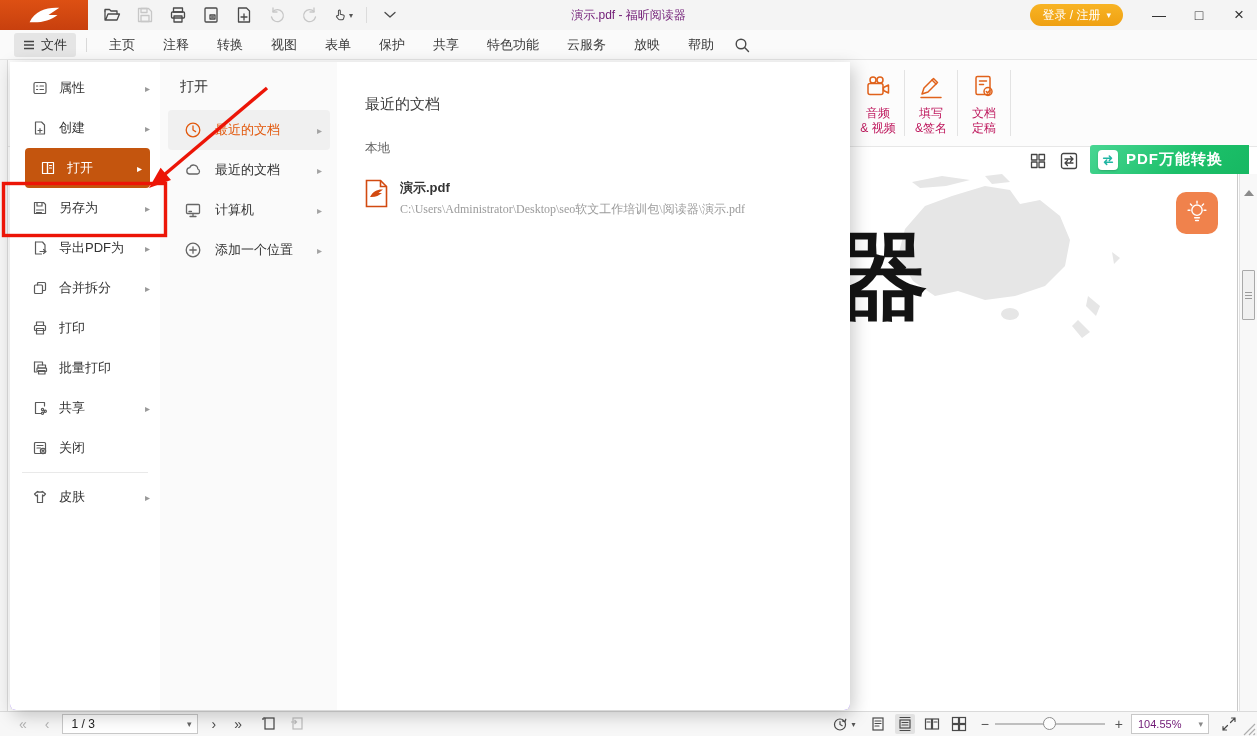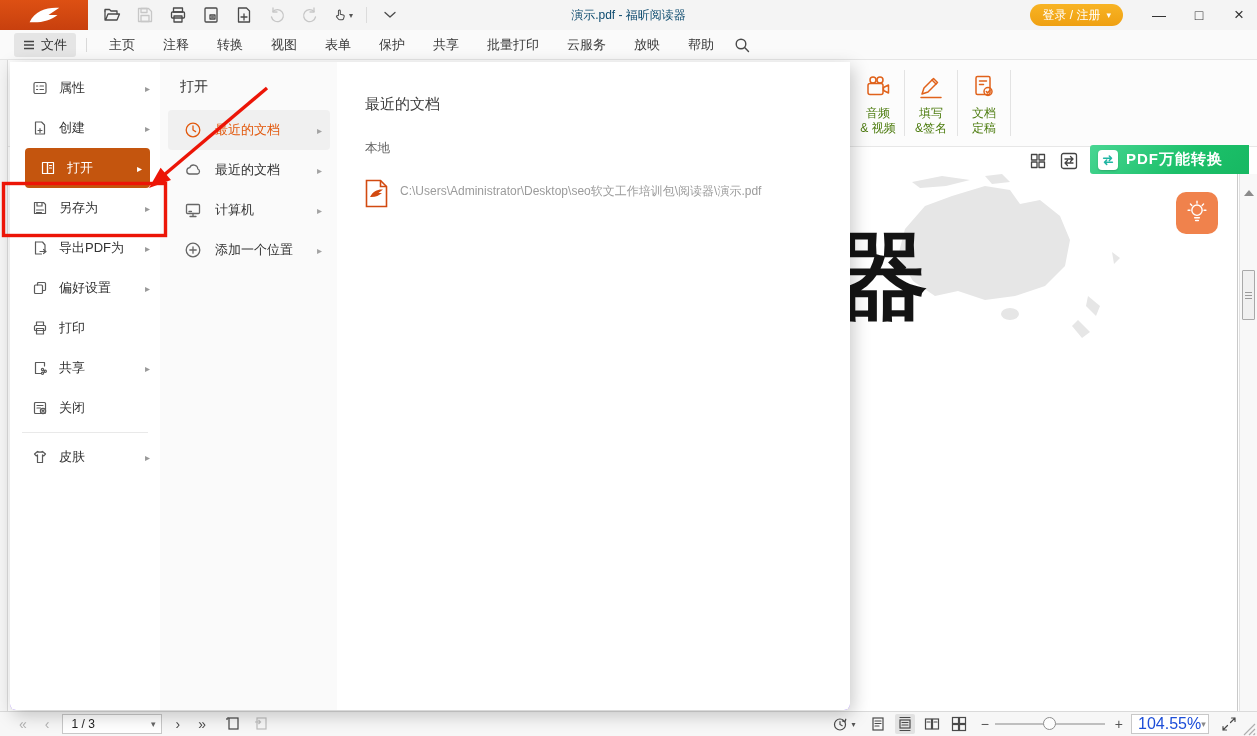--- a/index.html
+++ b/index.html
@@ -8,42 +8,42 @@
 
   
   .titlebar { position:absolute; left:0; top:0; width:1257px; height:30px; background:#f4f4f4; display:flex; align-items:center; }
   .logo { width:88px; height:30px; background:linear-gradient(180deg,#dd5013,#c8400e); display:flex; align-items:center; justify-content:center; flex:0 0 auto; }
   .qat { display:flex; align-items:center; margin-left:14px; gap:13px; }
   .qat .qi { width:20px; height:20px; display:flex; align-items:center; justify-content:center; }
   .qi svg { width:18px; height:18px; stroke:#4a4a4a; fill:none; stroke-width:1.3; stroke-linecap:round; stroke-linejoin:round; }
   .qi.disabled svg { stroke:#c7c7c7; }
   .qi .caret { font-size:8px; color:#555; margin-left:2px; }
   .vsep { width:1px; height:16px; background:#dcdcdc; }
-  .win-title { position:absolute; left:0; right:0; top:0; height:30px; line-height:30px; text-align:center; font-size:12px; color:#0c4a6e; pointer-events:none; }
+  .win-title { position:absolute; left:0; right:0; top:0; height:30px; line-height:30px; text-align:center; font-size:12px; color:#701a75; pointer-events:none; }
   .tb-right { position:absolute; right:10px; top:0; height:30px; display:flex; align-items:center; gap:14px; }
   .login-btn { background:linear-gradient(180deg,#f8b424,#efa012); color:#fff; font-size:12px; height:22px; line-height:22px; padding:0 12px; border-radius:12px; display:flex; align-items:center; gap:6px; }
   .login-btn .caret { font-size:9px; }
   .winctl { display:flex; align-items:center; gap:24px; margin-left:14px; }
   .winctl span { font-size:14px; color:#333; width:16px; text-align:center; }
 
   
   .menubar { position:absolute; left:0; top:30px; width:1257px; height:30px; background:#fafafa; border-bottom:1px solid #e5e5e5; display:flex; align-items:center; }
   .file-btn { margin-left:14px; height:24px; background:#e5e5e5; border-radius:3px; display:flex; align-items:center; gap:6px; padding:0 9px; font-size:13px; color:#333; }
   .file-btn svg { width:12px; height:12px; stroke:#444; stroke-width:1.4; }
   .mb-sep { width:1px; height:14px; background:#d9d9d9; margin:0 8px 0 10px; }
   .tab { font-size:13px; color:#3a3a3a; padding:0 14px; line-height:29px; }
   .search-btn { margin-left:6px; display:flex; align-items:center; }
   .search-btn svg { width:16px; height:16px; stroke:#4a4a4a; fill:none; stroke-width:1.4; stroke-linecap:round; }
 
   
   .ribbon { position:absolute; left:0; top:60px; width:1257px; height:87px; background:#fcfcfc; border-bottom:1px solid #e7e7e7; }
   .rb-groups { position:absolute; left:852px; top:0; height:86px; display:flex; align-items:stretch; }
   .rb-group { width:52px; display:flex; flex-direction:column; align-items:center; padding-top:14px; }
   .rb-group svg { width:26px; height:26px; stroke:#e0621b; fill:none; stroke-width:1.5; stroke-linecap:round; stroke-linejoin:round; }
-  .rb-label { font-size:12px; color:#4d7c0f; line-height:15px; text-align:center; margin-top:6px; white-space:nowrap; }
+  .rb-label { font-size:12px; color:#be185d; line-height:15px; text-align:center; margin-top:6px; white-space:nowrap; }
   .rb-sep { width:1px; background:#e3e3e3; margin:10px 0; }
 
   
   .subrow { position:absolute; left:0; top:147px; width:1257px; height:27px; background:#fff; }
   .subrow-right { position:absolute; right:8px; top:0; height:27px; display:flex; align-items:center; }
   .sr-icon { width:20px; height:20px; margin-right:11px; display:flex; align-items:center; justify-content:center; }
   .sr-icon svg { width:18px; height:18px; stroke:#444; fill:none; stroke-width:1.3; stroke-linecap:round; stroke-linejoin:round; }
   .convert-btn { height:29px; margin-top:-2px; width:159px; background:linear-gradient(135deg,#48d693 0%,#1cc06a 60%,#17b862 100%); border-radius:3px 0 0 3px; display:flex; align-items:center; padding-left:8px; }
   .convert-chip { width:20px; height:20px; background:#fff; border-radius:4px; display:flex; align-items:center; justify-content:center; box-shadow:0 1px 2px rgba(0,0,0,.18); }
   .convert-chip svg { width:14px; height:14px; stroke:#1fb5a3; fill:none; stroke-width:1.8; stroke-linecap:round; stroke-linejoin:round; }
@@ -59,38 +59,38 @@
   .scrollbar { position:absolute; left:1239px; top:0; width:18px; height:537px; background:#f8f8f8; border-left:1px solid #e2e2e2; }
   .sb-up { position:absolute; left:4px; top:16px; width:0; height:0; border-left:5px solid transparent; border-right:5px solid transparent; border-bottom:6px solid #8b8b8b; }
   .sb-thumb { position:absolute; left:2px; top:96px; width:13px; height:50px; background:#f0f0f0; border:1px solid #a9a9a9; border-radius:1px; display:flex; flex-direction:column; align-items:center; justify-content:center; gap:2px; }
   .sb-thumb i { display:block; width:7px; height:1px; background:#9a9a9a; }
 
   
   .statusbar { position:absolute; left:0; top:711px; width:1257px; height:25px; background:#f7f7f7; border-top:1px solid #dadada; }
   .st-left { position:absolute; left:10px; top:0; height:24px; display:flex; align-items:center; }
   .nav-g { font-size:14px; color:#b3b3b3; padding:0 9px; }
   .nav-d { font-size:14px; color:#4a4a4a; padding:0 9px; }
-  .pagebox { width:100px; height:20px; background:#fff; border:1px solid #c8c8c8; display:flex; align-items:center; margin:0 4px; }
+  .pagebox { width:136px; height:20px; background:#fff; border:1px solid #c8c8c8; display:flex; align-items:center; margin:0 4px; }
   .pagebox .pv { font-size:12px; color:#222; padding-left:8px; flex:1; }
   .pagebox .caret { font-size:9px; color:#666; padding-right:6px; }
   .stv { width:18px; height:18px; margin-left:10px; }
   .stv svg { width:16px; height:16px; stroke:#444; fill:none; stroke-width:1.2; }
   .stv.disabled svg { stroke:#bdbdbd; }
   .st-right { position:absolute; right:18px; top:0; height:24px; display:flex; align-items:center; }
   .st-ic { width:20px; height:20px; display:flex; align-items:center; justify-content:center; margin-left:7px; }
   .st-ic svg { width:16px; height:16px; stroke:#4a4a4a; fill:none; stroke-width:1.2; stroke-linecap:round; }
   .st-ic.active { background:#e2e2e2; border-radius:2px; }
   .st-caret { font-size:8px; color:#555; margin-left:2px; }
   .zoom-minus,.zoom-plus { font-size:14px; color:#555; margin:0 6px 0 12px; }
   .zoom-plus { margin:0 8px 0 10px; }
   .slider { position:relative; width:110px; height:14px; }
   .slider .track { position:absolute; left:0; top:6px; width:110px; height:2px; background:#bfbfbf; }
   .slider .thumb { position:absolute; left:48px; top:0; width:13px; height:13px; background:#fdfdfd; border:1px solid #8d8d8d; border-radius:50%; }
   .zoombox { width:78px; height:20px; background:#fff; border:1px solid #c8c8c8; display:flex; align-items:center; }
-  .zoombox .zv { font-size:16px; color:#1d4ed8; padding-left:6px; flex:1; }
+  .zoombox .zv { font-size:11px; color:#701a75; padding-left:6px; flex:1; }
   .zoombox .caret { font-size:9px; color:#888; padding-right:5px; }
   .grip { position:absolute; right:1px; top:9px; }
   .grip svg { width:15px; height:15px; stroke:#aeaeae; stroke-width:1.2; }
 
   
   .leftstrip { position:absolute; left:0; top:60px; width:8px; height:651px; background:#f6f6f6; border-right:1px solid #dcdcdc; }
 
   
   .dropdown { position:absolute; left:10px; top:62px; width:840px; height:648px; background:#8b5cf6; box-shadow:3px 5px 18px rgba(0,0,0,.22); display:flex; z-index:50; border-radius:0 0 6px 6px; overflow:hidden; }
   .panel1 { width:150px; background:#fff; padding-top:6px; flex:0 0 auto; }
@@ -114,21 +114,21 @@
   .oi.active { background:#f0f0f0; border-radius:4px; }
   .oi.active svg { stroke:#e2590e; }
   .oi.active .lbl { color:#e2590e; }
   .panel3 { flex:1; background:#fff; padding-left:28px; }
   .p3-title { font-size:15px; color:#3d3d3d; margin-top:33px; }
   .p3-group { font-size:12.5px; color:#5f5f5f; margin-top:26px; }
   .file-row { display:flex; margin-top:22px; align-items:flex-start; }
   .file-ico svg { width:23px; height:29px; }
   .file-meta { margin-left:12px; }
   .file-name { font-size:13px; color:#333; font-weight:bold; }
-  .file-path { font-size:12px; color:#9b9b9b; margin-top:4px; }
+  .file-path { font-size:12px; color:#9b9b9b; margin-top:4px;font-family:Liberation Serif, serif; }
 
   
   .annot { position:absolute; left:0; top:0; z-index:60; pointer-events:none; }
 </style>
 </head>
 <body>
 
 <div class="app">
 
   <div class="titlebar">
@@ -218,21 +218,21 @@
       <span>文件</span>
     </div>
     <span class="mb-sep"></span>
     <span class="tab">主页</span>
     <span class="tab">注释</span>
     <span class="tab">转换</span>
     <span class="tab">视图</span>
     <span class="tab">表单</span>
     <span class="tab">保护</span>
     <span class="tab">共享</span>
-    <span class="tab">批量打印</span>
+    <span class="tab">特色功能</span>
     <span class="tab">云服务</span>
     <span class="tab">放映</span>
     <span class="tab">帮助</span>
     <span class="search-btn">
         <svg viewBox="0 0 16 16">
           <circle cx="7" cy="7" r="4.8"></circle>
           <path d="M10.6 10.6L14.5 14.5"></path>
         </svg>
       </span>
   </div>
@@ -451,30 +451,40 @@
             <path d="M8 11.5h6M11.5 9.5l2.5 2-2.5 2"></path>
           </svg>
         <span class="lbl">导出PDF为</span>
           <span class="arr">▸</span>
       </div>
       <div class="mi">
         <svg viewBox="0 0 16 16">
             <rect x="2.5" y="5" width="8" height="8.5" rx="1"></rect>
             <path d="M5.5 5V3.5a1 1 0 0 1 1-1h6a1 1 0 0 1 1 1v6a1 1 0 0 1-1 1H10.5"></path>
           </svg>
-        <span class="lbl">偏好设置</span>
+        <span class="lbl">合并拆分</span>
           <span class="arr">▸</span>
       </div>
       <div class="mi">
         <svg viewBox="0 0 16 16">
             <rect x="4.5" y="2" width="7" height="3.5"></rect>
             <rect x="2.5" y="5.5" width="11" height="5" rx="1"></rect>
             <rect x="4.5" y="8.5" width="7" height="5.5"></rect>
           </svg>
         <span class="lbl">打印</span>
+      </div>
+      <div class="mi">
+        <svg viewBox="0 0 16 16">
+            <path d="M2.5 2h8v3"></path>
+            <path d="M2.5 2v10h2"></path>
+            <rect x="6" y="5" width="7.5" height="3"></rect>
+            <rect x="5" y="8" width="9.5" height="3.5" rx="0.5"></rect>
+            <rect x="6.5" y="10.5" width="6.5" height="3.5"></rect>
+          </svg>
+        <span class="lbl">批量打印</span>
       </div>
       <div class="mi">
         <svg viewBox="0 0 16 16">
             <path d="M12.5 6V2.5h-9v11h5"></path>
             <circle cx="10.5" cy="9.5" r="1.1"></circle>
             <circle cx="13.3" cy="11.3" r="1.1"></circle>
             <circle cx="10.5" cy="13.2" r="1.1"></circle>
             <path d="M11.5 10.1l1 .7M11.5 12.6l1-.7"></path>
           </svg>
         <span class="lbl">共享</span>
@@ -539,20 +549,21 @@
       <div class="p3-group">本地</div>
       <div class="file-row">
         <span class="file-ico">
           <svg viewBox="0 0 23 29">
               <path d="M1.5 1.5h14l6 6v20h-20z" fill="#fff" stroke="#d24a10" stroke-width="1.6"></path>
               <path d="M15.5 1.5v6h6" fill="none" stroke="#d24a10" stroke-width="1.6"></path>
               <path d="M5 18 C8 12 13 10 18 10.5 L13.5 14 L17 14 C14 16.5 10 18.5 5 18 Z" fill="#d24a10"></path>
             </svg>
         </span>
         <span class="file-meta">
+          <div class="file-name">演示.pdf</div>
           <div class="file-path">C:\Users\Administrator\Desktop\seo软文工作培训包\阅读器\演示.pdf</div>
         </span>
       </div>
     </div>
   </div>
 
   <svg class="annot" width="300" height="260" viewBox="0 0 300 260">
     <rect x="3.5" y="183.5" width="162" height="52" fill="none" stroke="#ec1507" stroke-width="3.4"></rect>
     <line x1="267" y1="88" x2="164" y2="175" stroke="#ec1507" stroke-width="3.4"></line>
     <polygon points="149,188 160.6,167.7 171,179.9" fill="#ec1507"></polygon>

